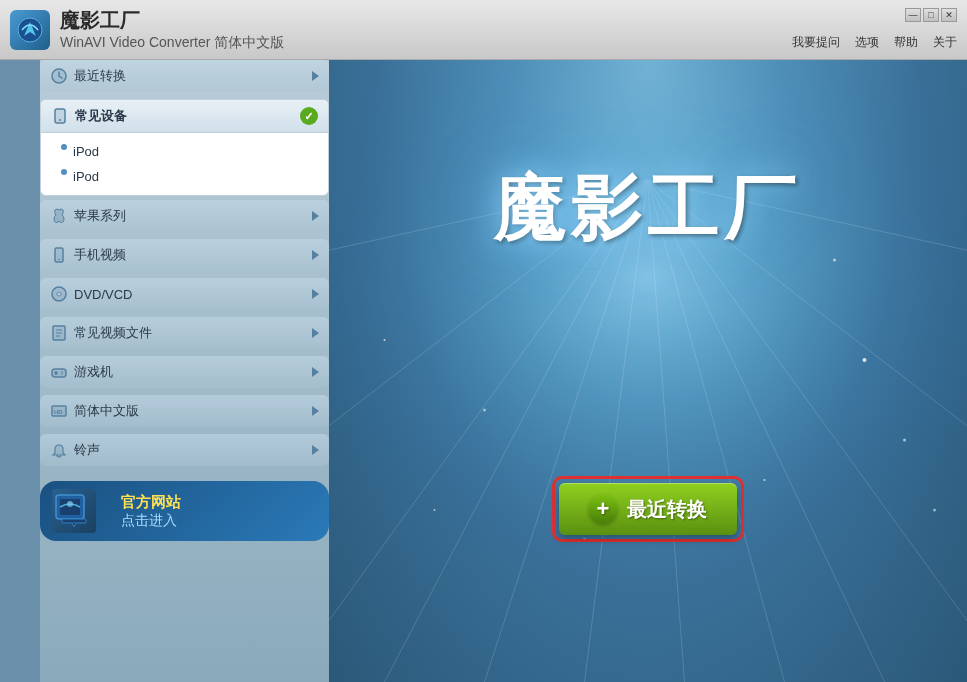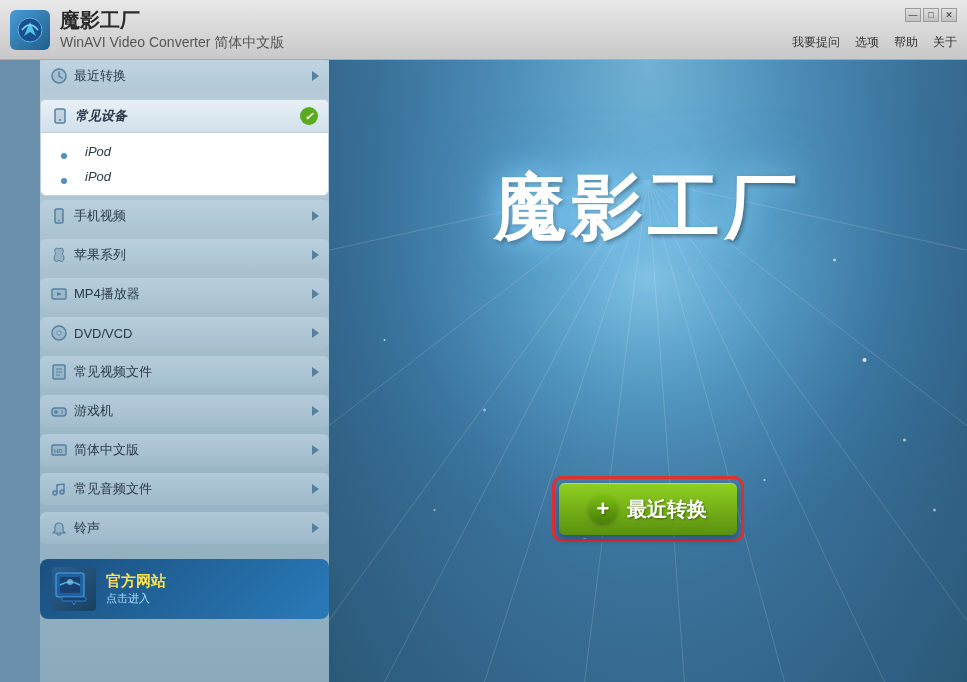--- a/index.html
+++ b/index.html
@@ -95,21 +95,20 @@
       gap: 4px;
       margin-left: 40px;
     }
 
     
     .common-devices {
       background: white;
       border-radius: 6px;
       overflow: hidden;
       border: 1px solid #c0d0dc;
-      font-style: italic;
     }
     .common-devices .section-header {
       display: flex;
       align-items: center;
       padding: 7px 10px;
       background: linear-gradient(to bottom, #e8f0f5, #d0e0ea);
       border-bottom: 1px solid #c0d0dc;
       font-size: 13px;
       color: #2a3a4a;
       font-weight: bold;
@@ -134,22 +133,22 @@
     }
     .device-list {
       padding: 6px 0;
     }
     .device-item {
       padding: 5px 10px 5px 20px;
       font-size: 13px;
       color: #2a3a4a;
       cursor: pointer;
       display: flex;
-      align-items: flex-end;
-      gap: 18px;
+      align-items: flex-start;
+      gap: 6px;
     }
     .device-item .bullet {
       width: 6px;
       height: 6px;
       background: #5090c0;
       border-radius: 50%;
       flex-shrink: 0;
     }
 
     
@@ -172,45 +171,45 @@
     .sidebar-section-item .icon-right {
       margin-left: auto;
       width: 16px;
       height: 16px;
     }
 
     
     .official-banner {
       margin-top: auto;
       background: linear-gradient(135deg, #1a5080, #2a7ab8);
-      border-radius: 8px;
+      border-radius: 16px;
       padding: 8px 12px;
       display: flex;
       align-items: center;
-      gap: 10px;
+      gap: 25px;
       cursor: pointer;
       min-height: 60px;
     }
     .banner-icon {
       width: 44px;
       height: 44px;
       background: linear-gradient(135deg, #2a6090, #1a4060);
       border-radius: 4px;
       display: flex;
       align-items: center;
       justify-content: center;
       flex-shrink: 0;
     }
     .banner-text h3 {
       font-size: 15px;
       color: #ffe050;
       font-weight: bold;
     }
     .banner-text p {
-      font-size: 11px;
+      font-size: 14px;
       color: #aaddff;
     }
 
     
     .main-content {
       flex: 1;
       position: relative;
       background: radial-gradient(ellipse at center top, #7ab8d8 0%, #5090b8 30%, #3a7098 60%, #2a5878 100%);
       overflow: hidden;
       display: flex;
@@ -354,54 +353,42 @@
         <div class="device-item">
           <div class="bullet"></div>
           <span>iPod</span>
         </div>
       </div>
     </div>
 
     <div class="sidebar-section-item">
       <div class="icon-left">
         <svg viewBox="0 0 18 18" fill="none">
+          <path d="M9 3 Q11 1 13 3 Q14 6 12 8 Q14 9 14 12 Q14 15 12 15.5 Q10 16 9 14 Q8 16 6 15.5 Q4 15 4 12 Q4 9 6 8 Q4 6 5 3 Q7 1 9 3Z" fill="rgba(85,128,160,0.3)" stroke="#5580a0" stroke-width="1"></path>
+        </svg>
+      </div>
+      <span>苹果系列</span>
+      <div style="margin-left:auto;display:flex;align-items:center;">
+        <div class="chevron-right"></div>
+      </div>
+    </div>
+
+    <div class="sidebar-section-item">
+      <div class="icon-left">
+        <svg viewBox="0 0 18 18" fill="none">
           <rect x="5" y="2" width="8" height="14" rx="1.5" stroke="#5580a0" stroke-width="1.5" fill="rgba(85,128,160,0.2)"></rect>
           <circle cx="9" cy="13.5" r="0.8" fill="#5580a0"></circle>
         </svg>
       </div>
       <span>手机视频</span>
       <div style="margin-left:auto;display:flex;align-items:center;justify-content:flex-end;">
         <div class="chevron-right"></div>
       </div>
     </div>
 
-    <div class="sidebar-section-item">
-      <div class="icon-left">
-        <svg viewBox="0 0 18 18" fill="none">
-          <path d="M9 3 Q11 1 13 3 Q14 6 12 8 Q14 9 14 12 Q14 15 12 15.5 Q10 16 9 14 Q8 16 6 15.5 Q4 15 4 12 Q4 9 6 8 Q4 6 5 3 Q7 1 9 3Z" fill="rgba(85,128,160,0.3)" stroke="#5580a0" stroke-width="1"></path>
-        </svg>
-      </div>
-      <span>苹果系列</span>
-      <div style="margin-left:auto;display:flex;align-items:center;">
-        <div class="chevron-right"></div>
-      </div>
-    </div>
-
-    <div class="sidebar-section-item">
-      <div class="icon-left">
-        <svg viewBox="0 0 18 18" fill="none">
-          <rect x="2" y="4" width="14" height="10" rx="1.5" stroke="#5580a0" stroke-width="1.5" fill="rgba(85,128,160,0.2)"></rect>
-          <path d="M7 7 L12 9 L7 11 Z" fill="#5580a0"></path>
-        </svg>
-      </div>
-      <span>MP4播放器</span>
-      <div style="margin-left:auto;display:flex;align-items:center;">
-        <div class="chevron-right"></div>
-      </div>
-    </div>
 
     <div class="sidebar-section-item">
       <div class="icon-left">
         <svg viewBox="0 0 18 18" fill="none">
           <circle cx="9" cy="9" r="7" stroke="#5580a0" stroke-width="1.5" fill="rgba(85,128,160,0.2)"></circle>
           <circle cx="9" cy="9" r="2" stroke="#5580a0" stroke-width="1" fill="white"></circle>
           <circle cx="9" cy="9" r="0.8" fill="#5580a0"></circle>
         </svg>
       </div>
       <span>DVD/VCD</span>
@@ -447,33 +434,20 @@
           <rect x="2" y="4" width="14" height="10" rx="1" stroke="#5580a0" stroke-width="1.5" fill="rgba(85,128,160,0.2)"></rect>
           <text x="4" y="12" font-size="6" fill="#5580a0" font-weight="bold">HD</text>
         </svg>
       </div>
       <span>简体中文版</span>
       <div style="margin-left:auto;display:flex;align-items:center;">
         <div class="chevron-right"></div>
       </div>
     </div>
 
-    <div class="sidebar-section-item">
-      <div class="icon-left">
-        <svg viewBox="0 0 18 18" fill="none">
-          <path d="M7 13 L7 5 L14 4 L14 12" stroke="#5580a0" stroke-width="1.5" fill="none"></path>
-          <circle cx="5" cy="13" r="2" stroke="#5580a0" stroke-width="1.5" fill="rgba(85,128,160,0.2)"></circle>
-          <circle cx="12" cy="12" r="2" stroke="#5580a0" stroke-width="1.5" fill="rgba(85,128,160,0.2)"></circle>
-        </svg>
-      </div>
-      <span>常见音频文件</span>
-      <div style="margin-left:auto;display:flex;align-items:center;">
-        <div class="chevron-right"></div>
-      </div>
-    </div>
 
     <div class="sidebar-section-item">
       <div class="icon-left">
         <svg viewBox="0 0 18 18" fill="none">
           <path d="M5 8 Q5 4 9 4 Q13 4 13 8 L13 12 L15 14 L3 14 L5 12 Z" stroke="#5580a0" stroke-width="1.2" fill="rgba(85,128,160,0.2)"></path>
           <path d="M7 14 Q7 16 9 16 Q11 16 11 14" stroke="#5580a0" stroke-width="1.2" fill="none"></path>
         </svg>
       </div>
       <span>铃声</span>
       <div style="margin-left:auto;display:flex;align-items:center;">

